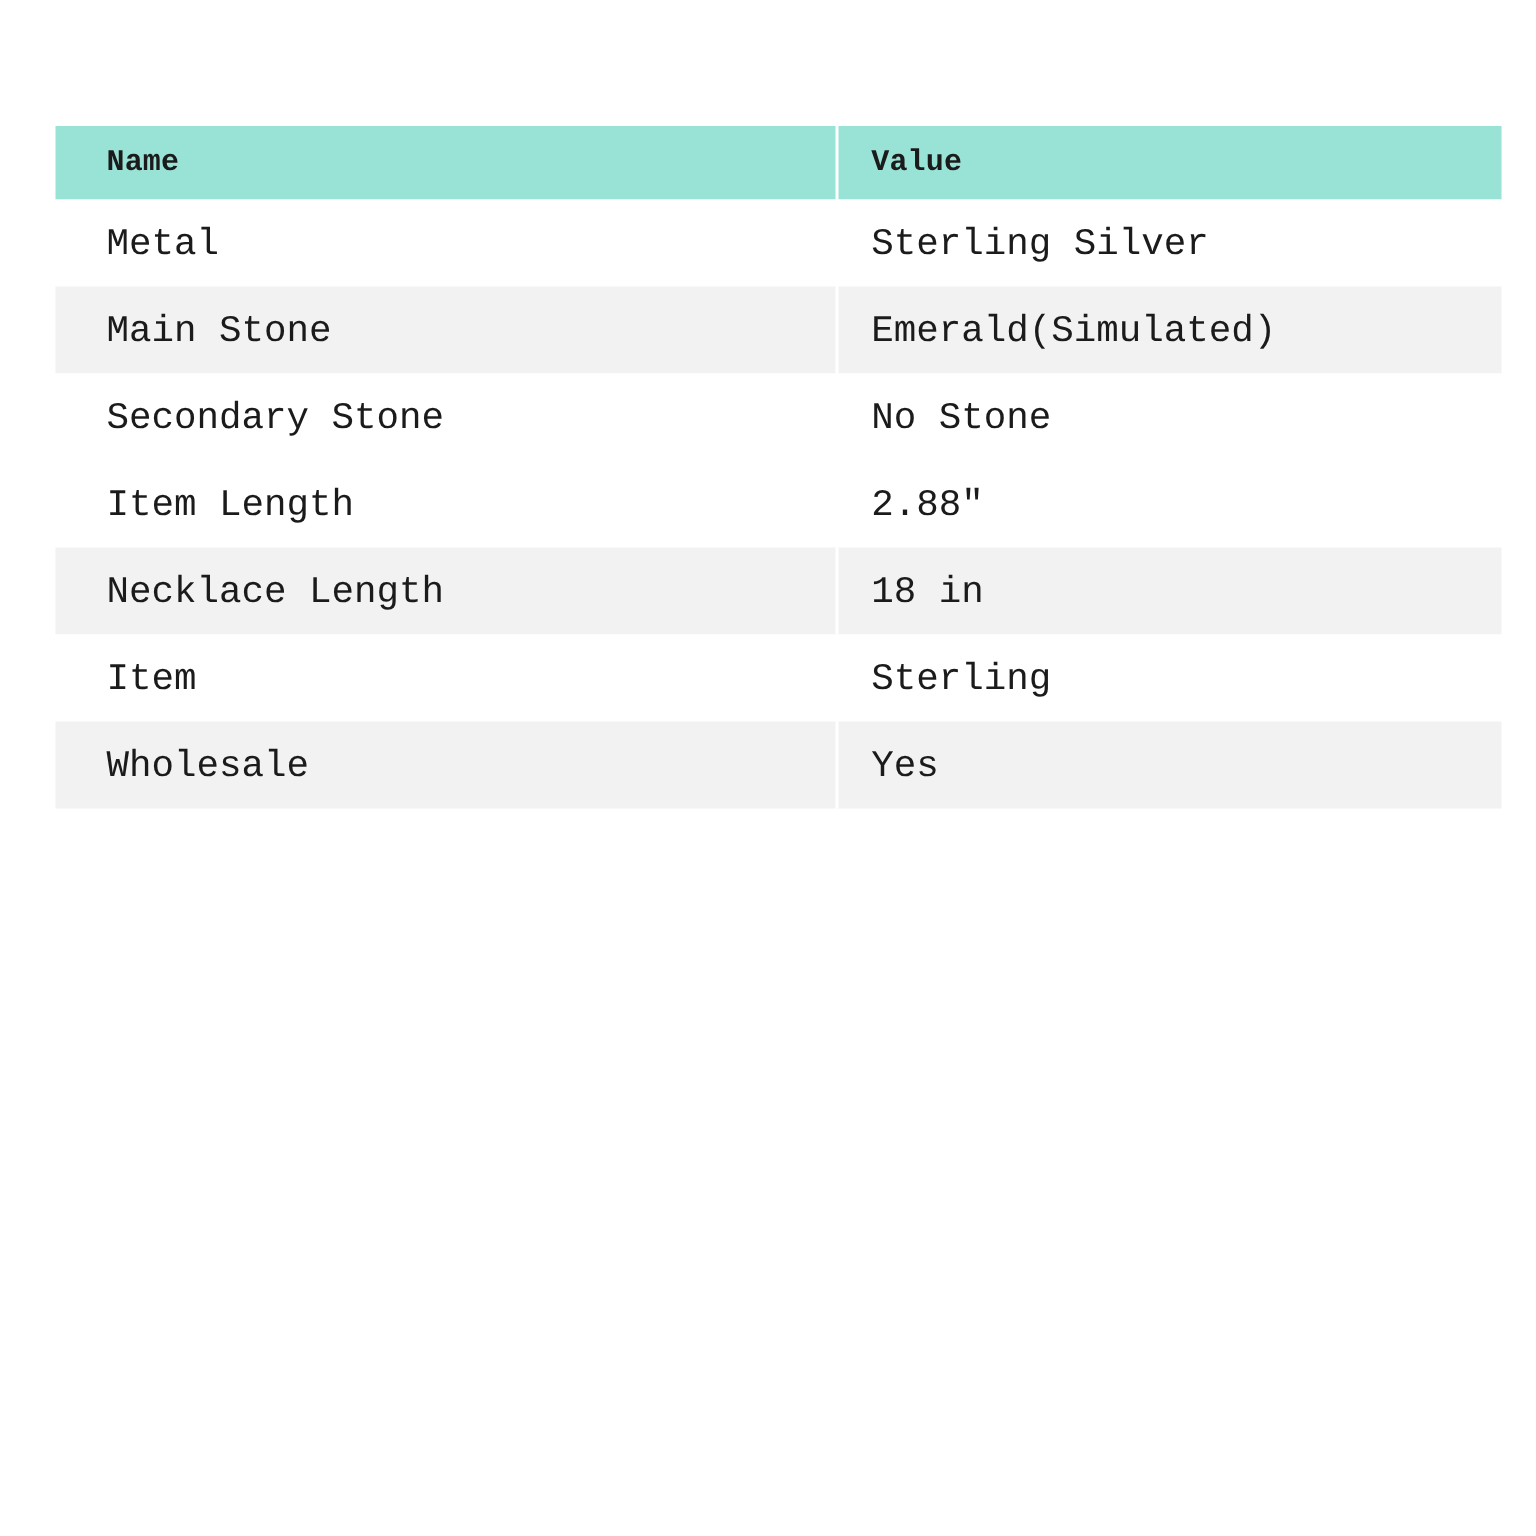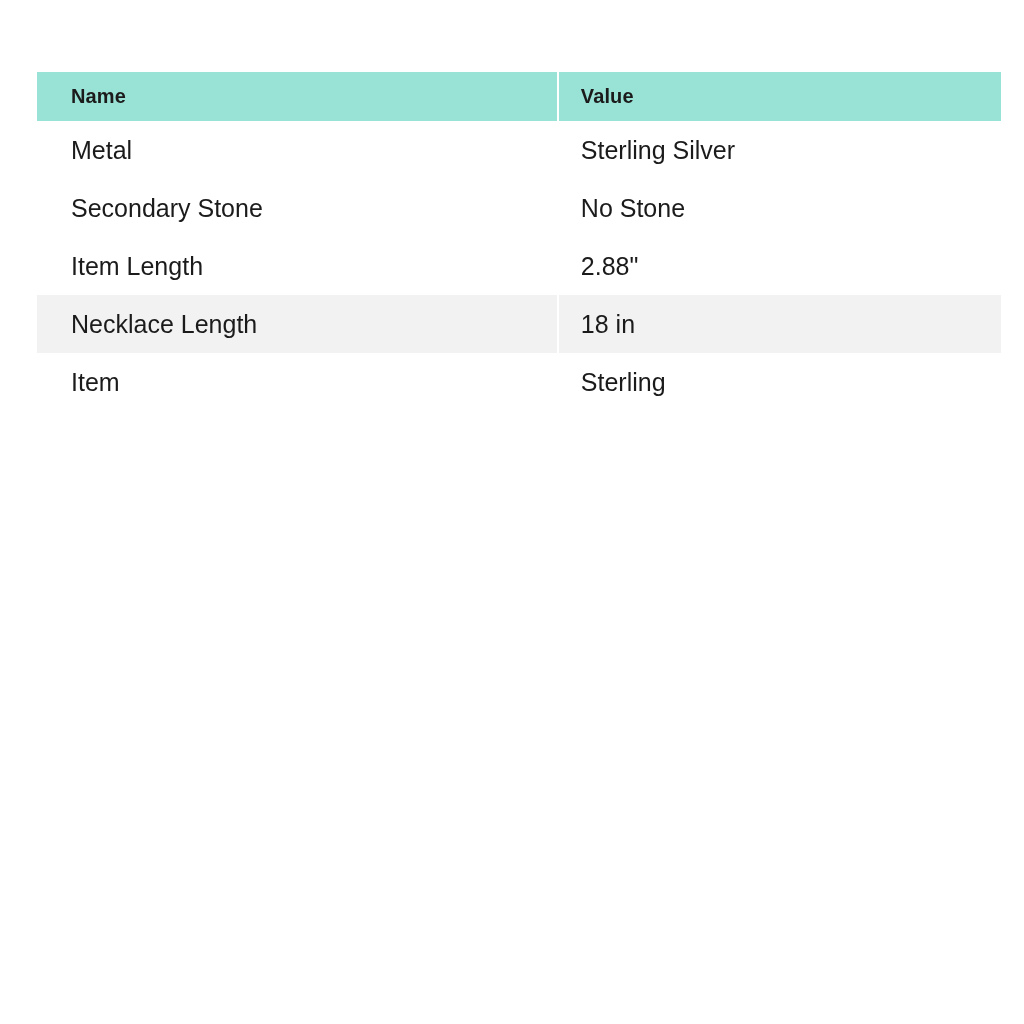--- a/index.html
+++ b/index.html
@@ -13,25 +13,26 @@
   .page {
     position: relative;
     width: 1024px;
     height: 1024px;
     background: #ffffff;
     overflow: hidden;
   }
   table.spec-table {
     position: absolute;
     left: 37px;
-    top: 72px;
+    top: 84px;
     width: 964px;
     border-collapse: collapse;
     table-layout: fixed;
     color: var(--text, #1b1b1b);
+    font-family: Liberation Mono, monospace;
   }
   table.spec-table th {
     background: var(--header-bg, #99e2d6);
     height: 49px;
     text-align: left;
     font-size: 20px;
     font-weight: 600;
     padding: 0 0 0 34px;
     vertical-align: middle;
     letter-spacing: 0.1px;
@@ -65,31 +66,39 @@
       <tr>
         <th>Name</th>
         <th>Value</th>
       </tr>
     </thead>
     <tbody id="spec-body">
         <tr>
           <td>Metal</td>
           <td>Sterling Silver</td>
         </tr>
+        <tr class="alt">
+          <td>Main Stone</td>
+          <td>Emerald(Simulated)</td>
+        </tr>
         <tr>
           <td>Secondary Stone</td>
           <td>No Stone</td>
         </tr>
         <tr>
           <td>Item Length</td>
           <td>2.88"</td>
         </tr>
         <tr class="alt">
           <td>Necklace Length</td>
           <td>18 in</td>
         </tr>
         <tr>
           <td>Item</td>
           <td>Sterling</td>
         </tr>
+        <tr class="alt">
+          <td>Wholesale</td>
+          <td>Yes</td>
+        </tr>
       </tbody>
   </table>
 </div>
 
 </body></html>

